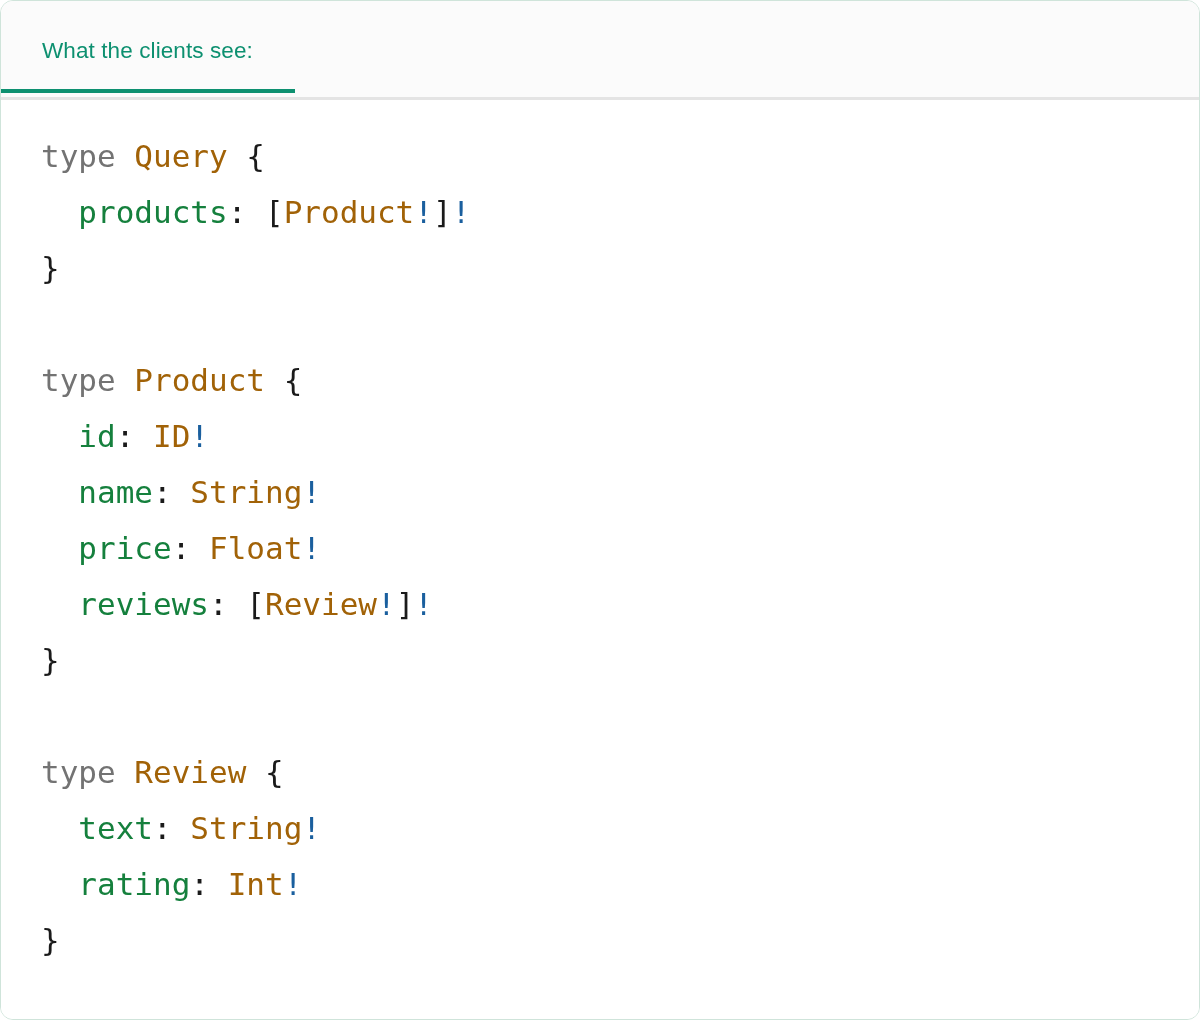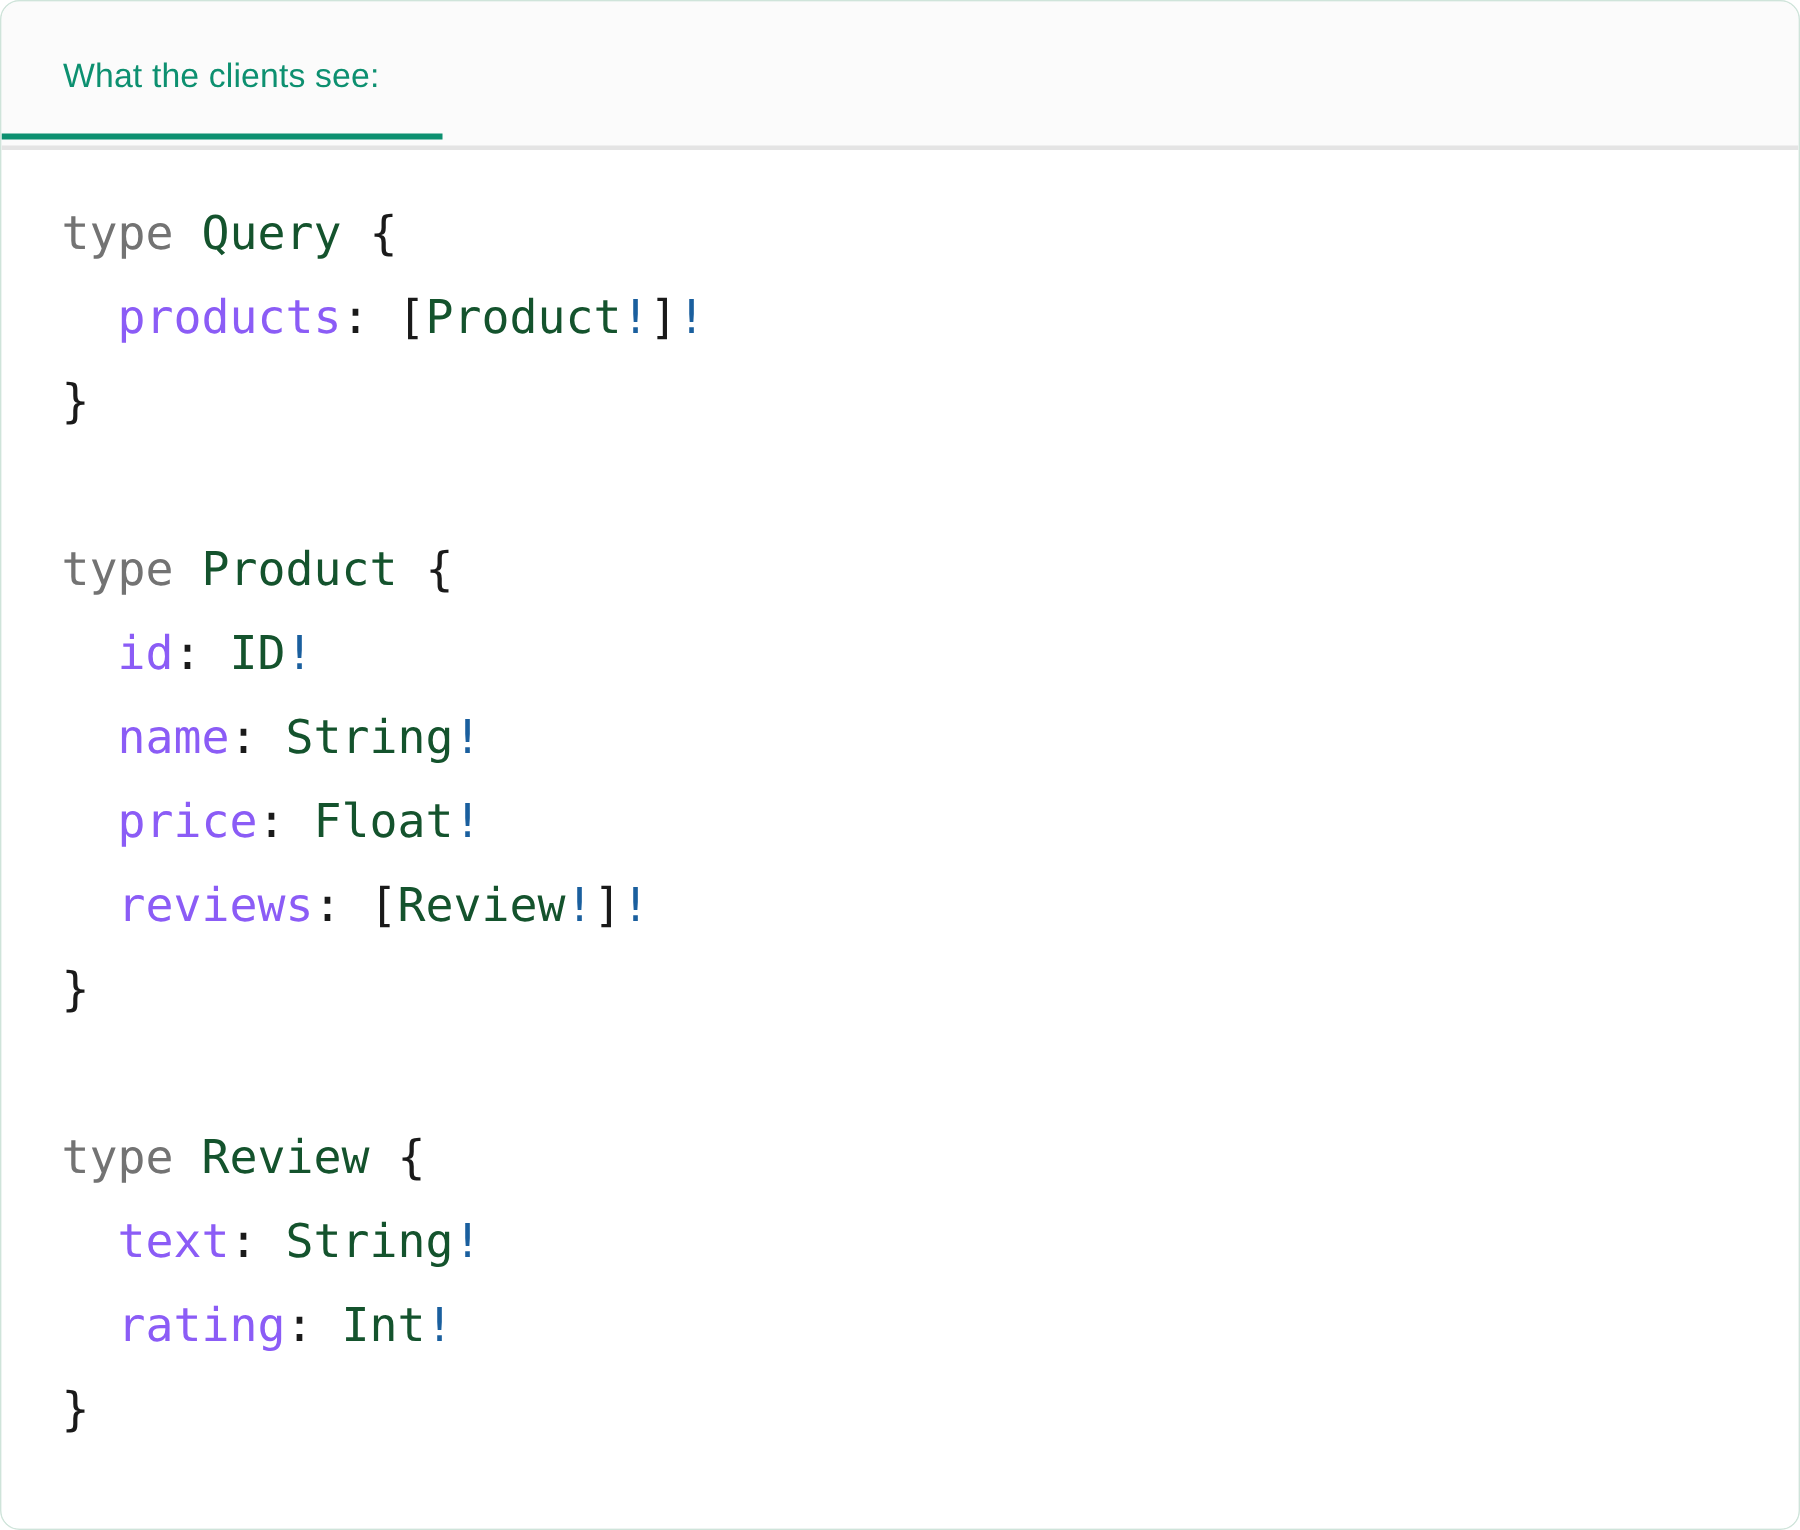--- a/index.html
+++ b/index.html
@@ -98,24 +98,24 @@
     white-space: pre;
     letter-spacing: 0px;
     font-weight: 400;
     tab-size: 2;
   }
 
   .ln { display: block; min-height: 56px; }
 
   
   .tok-kw    { color: #737373; }  
-  .tok-type  { color: #14532d; }  
+  .tok-type  { color: #a16207; }  
   .tok-bang  { color: #1a5f9e; }  
   .tok-punct { color: #1a1a1a; }  
-  .tok-field { color: #8b5cf6; }  
+  .tok-field { color: #15803d; }  
 </style>
 </head>
 <body>
 
 <div class="card">
 
   <div class="tabstrip">
     <div class="tab active">
       <span class="tab-label">What the clients see:</span>
     </div>

